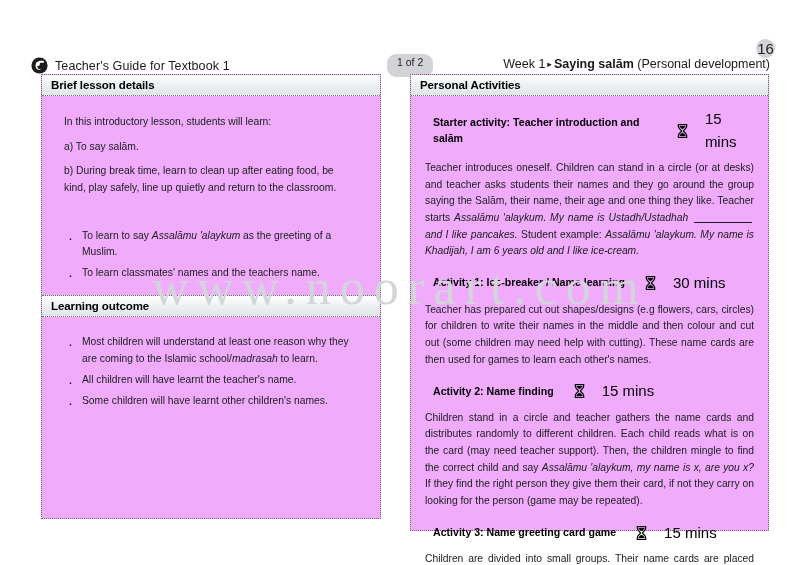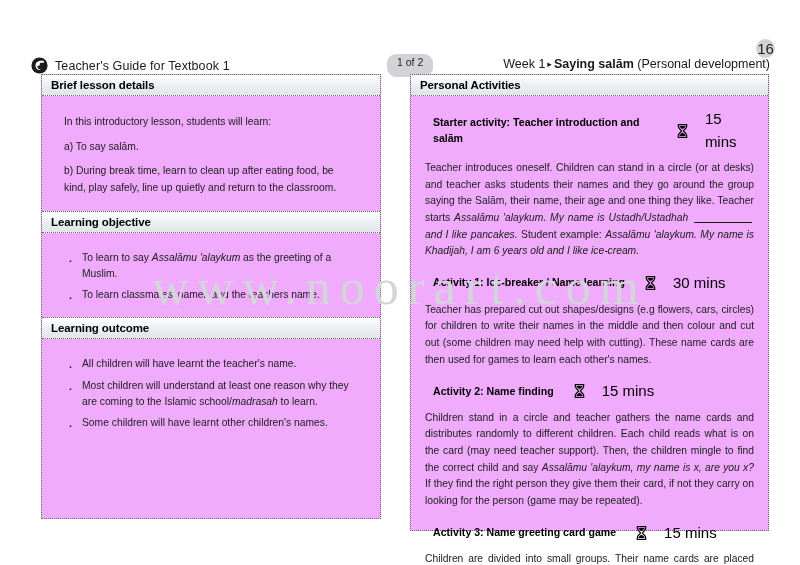--- a/index.html
+++ b/index.html
@@ -241,33 +241,32 @@
   <div class="section-head">Brief lesson details</div>
 
   <div class="body-pad">
     <div id="intro-lines">
         <div class="plain-line">In this introductory lesson, students will learn:</div>
         <div class="plain-line">a) To say salām.</div>
         <div class="plain-line">b) During break time, learn to clean up after eating food, be kind, play safely, line up quietly and return to the classroom.</div>
       </div>
   </div>
 
-  <div class="section-head mid">Learning objective</div>
   <div class="body-pad">
     <ul class="bullets" id="objective-bullets">
         <li><span>To learn to say </span><i>Assalāmu 'alaykum</i><span> as the greeting of a Muslim.</span></li>
         <li><span>To learn classmates' names and the teachers name.</span></li>
       </ul>
   </div>
 
   <div class="section-head mid">Learning outcome</div>
   <div class="body-pad">
     <ul class="bullets" id="outcome-bullets">
+        <li><span>Most children will understand at least one reason why they are coming to the Islamic school/</span><i>madrasah</i><span> to learn.</span></li>
         <li><span>All children will have learnt the teacher's name.</span></li>
-        <li><span>Most children will understand at least one reason why they are coming to the Islamic school/</span><i>madrasah</i><span> to learn.</span></li>
         <li><span>Some children will have learnt other children's names.</span></li>
       </ul>
   </div>
 
 </div>
 
 <div class="panel" id="panel-right">
 
   <div class="section-head">Personal Activities</div>
 

